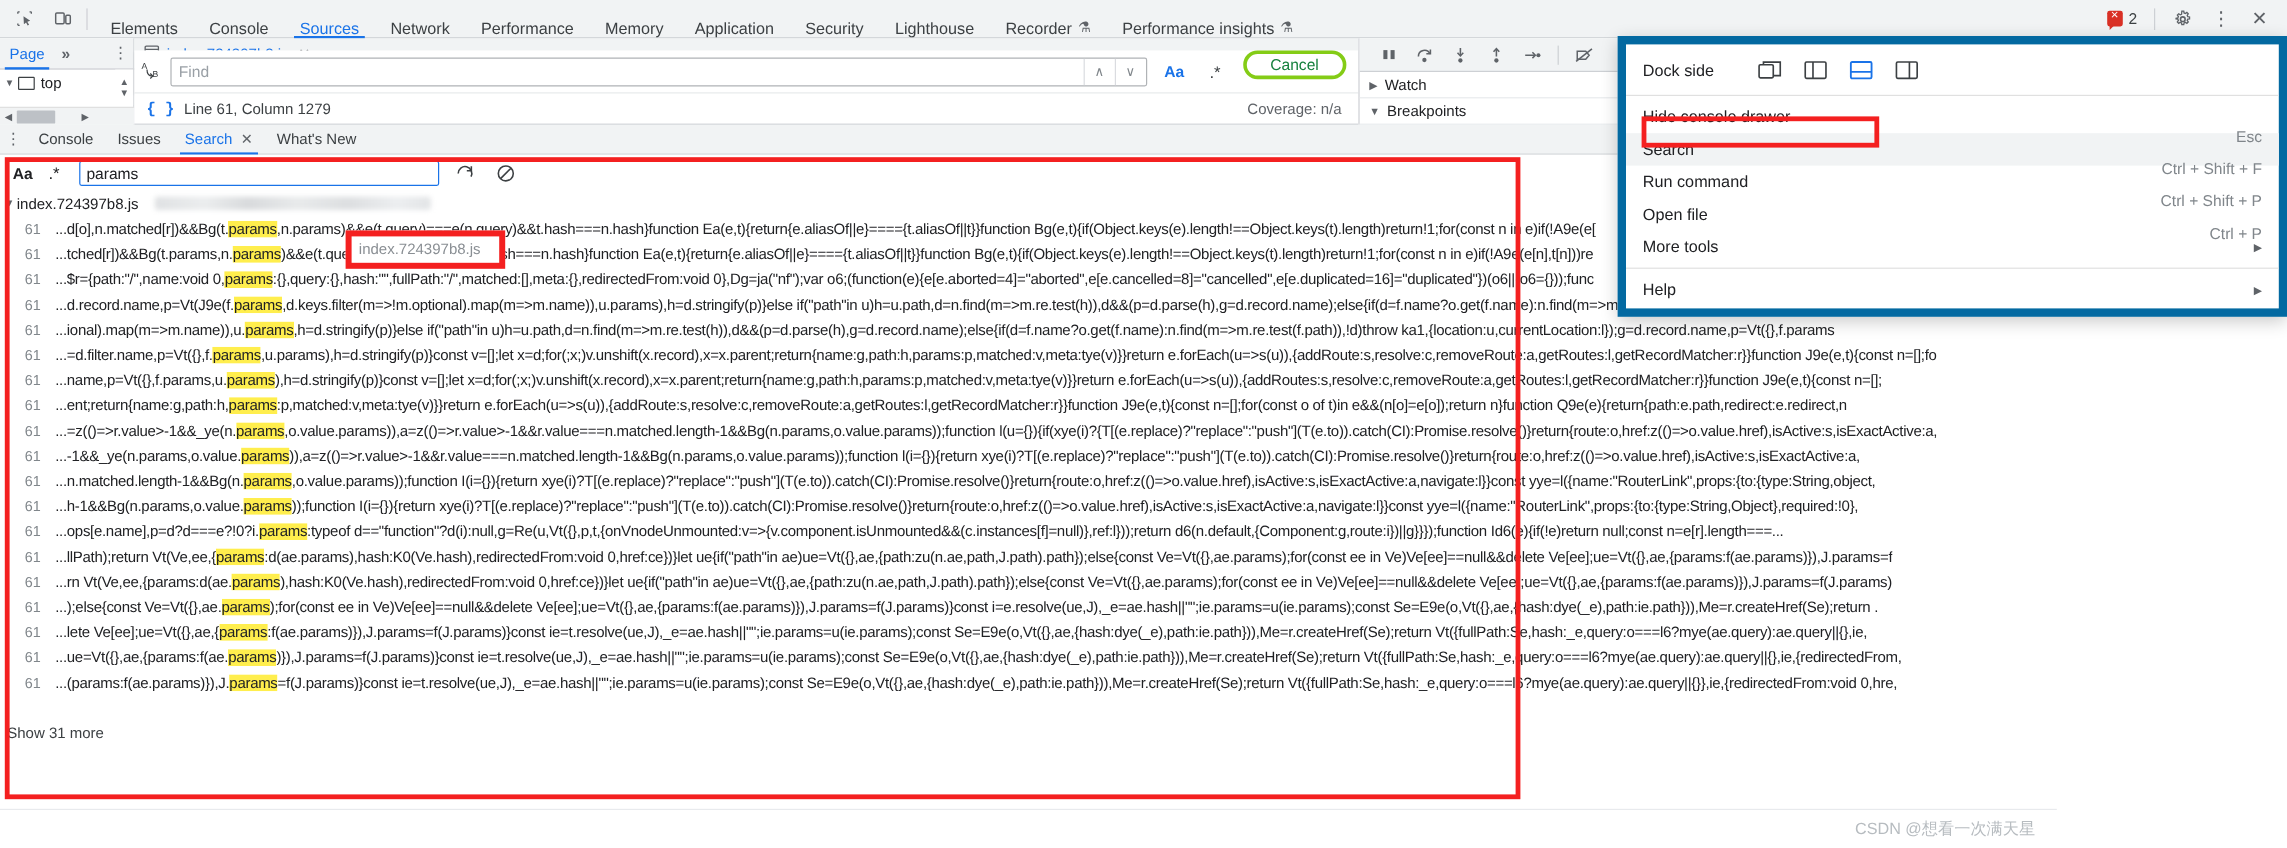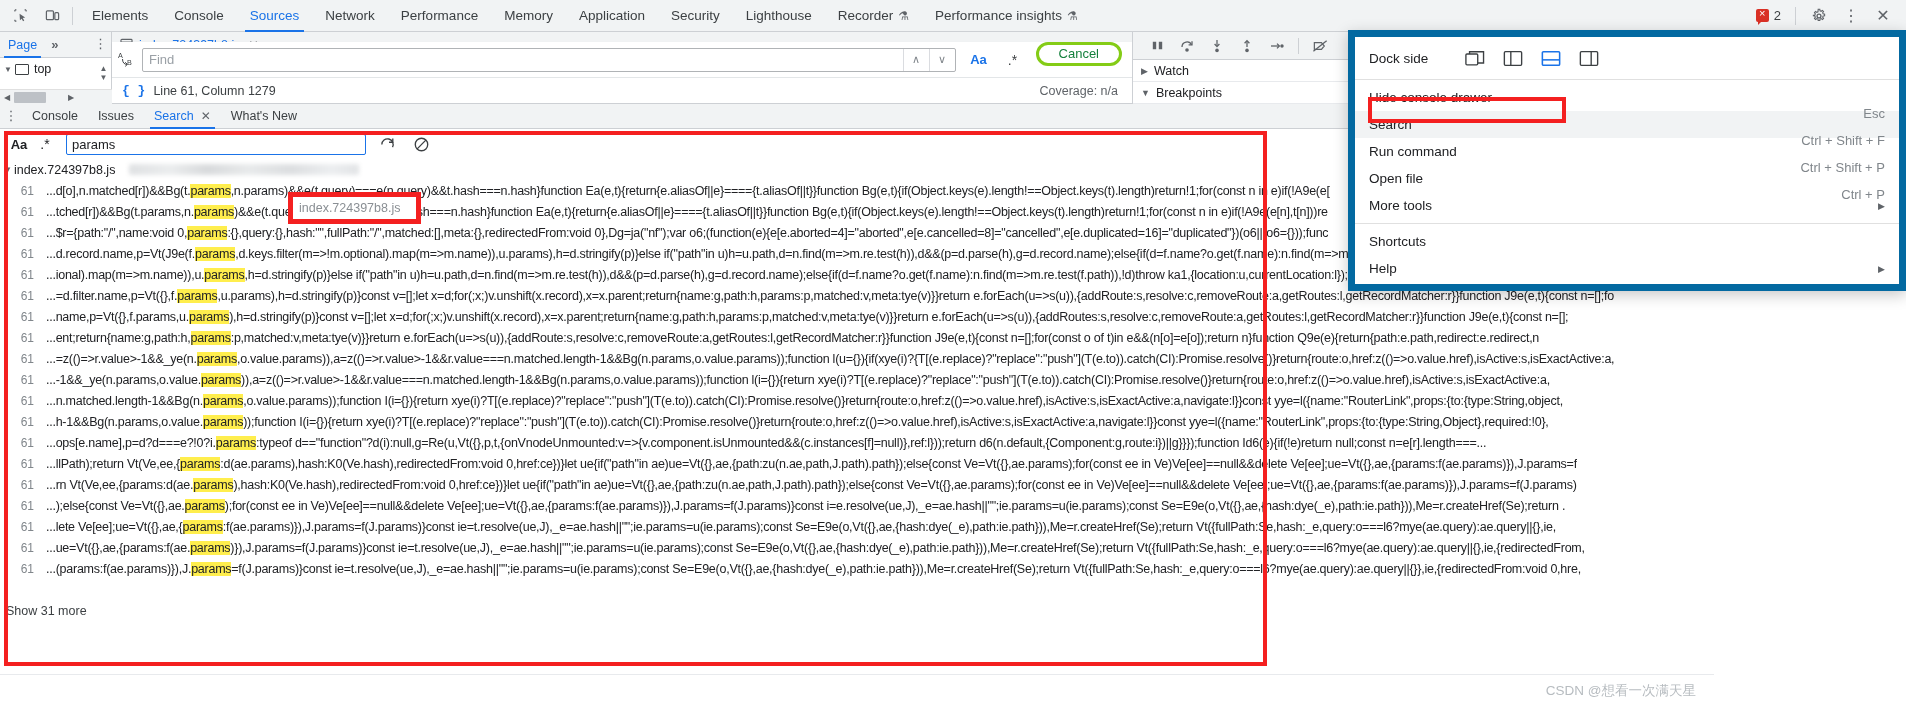--- a/index.html
+++ b/index.html
@@ -29,22 +29,22 @@
   .tb-icon {
     width: 28px; height: 26px;
     display: flex; align-items: center; justify-content: center;
     cursor: pointer; color: #5f6368;
   }
   .tb-sep {
     width: 1px; height: 18px; background: #cdd0d4; margin: 0 6px;
   }
   .tabs { display: flex; align-items: stretch; height: 32px; }
   .tab {
-    display: flex; align-items: center;
-    padding: 4px 13px;
+    display: flex; align-items: flex-start;
+    padding: 16px 13px;
     font-size: 13.5px; color: #3c4043;
     cursor: pointer; position: relative;
     white-space: nowrap;
   }
   .tab.active { color: #1a73e8; }
   .tab.active::after {
     content: ""; position: absolute; left: 8px; right: 8px; bottom: 0;
     height: 2px; background: #1a73e8;
   }
   .flask { margin-left: 5px; font-size: 12px; color: #5f6368; }
@@ -723,23 +723,20 @@
     <div class="ctx-item">
       <span>Open file</span>
       <span class="ctx-short">Ctrl + P</span>
     </div>
     <div class="ctx-item">
       <span>More tools</span>
       <span class="ctx-sub">▶</span>
     </div>
     <div class="ctx-divider"></div>
     <div class="ctx-item">
-      <span>Shortcuts</span>
-    </div>
-    <div class="ctx-item">
       <span>Help</span>
       <span class="ctx-sub">▶</span>
     </div>
   </div>
 
   <div class="anno anno-main"></div>
   <div class="anno anno-search"></div>
   <div class="anno anno-file" style="background:#ffffff;display:flex;align-items:center;">
     <span style="font-size:12.5px;color:#8a8f94;padding-left:6px;">index.724397b8.js</span>
   </div>

